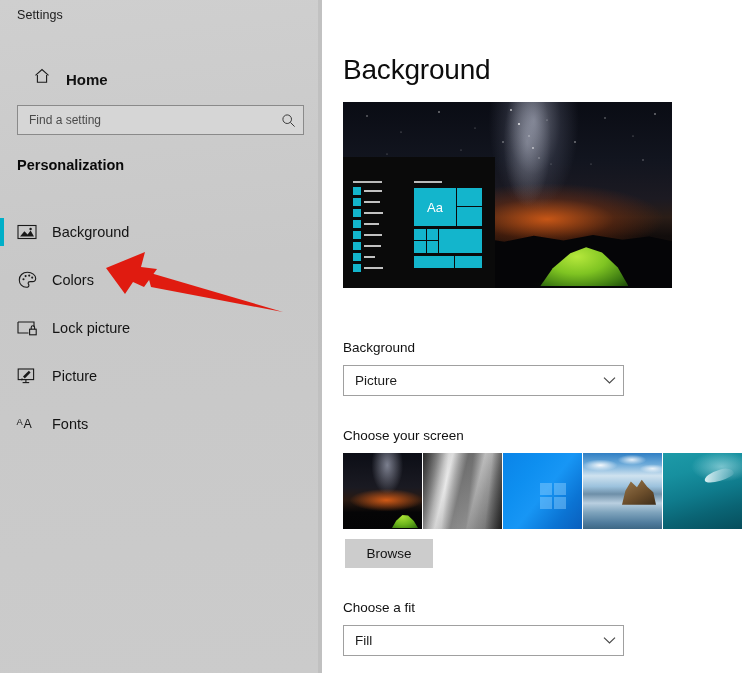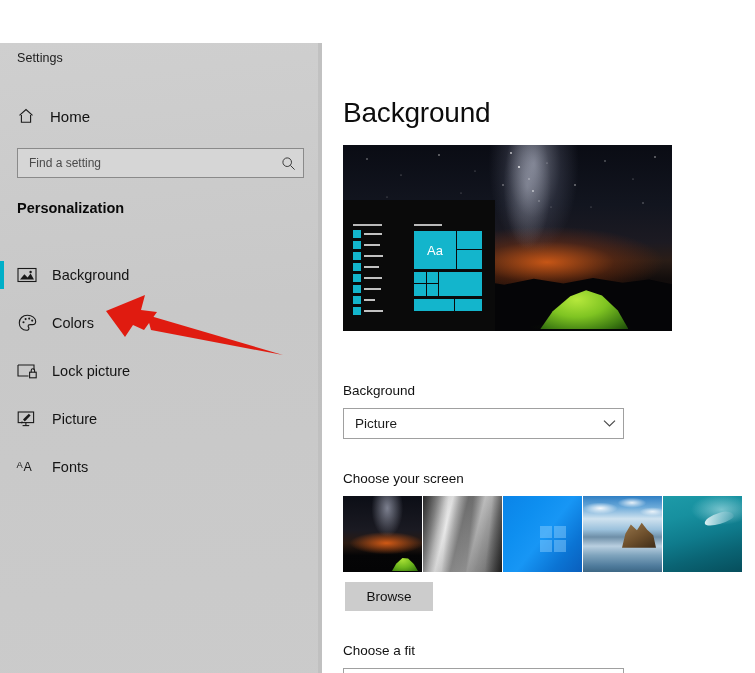--- a/index.html
+++ b/index.html
@@ -10,21 +10,20 @@
     overflow: hidden;
     font-family: "Liberation Sans", sans-serif;
     background: #ffffff;
   }
 
   #app {
     position: relative;
     width: 755px;
     height: 569px;
     background: #ffffff;
-    margin-top: 43px;
   }
 
   
   .top-indicator {
     position: absolute;
     left: 680px;
     top: 0;
     width: 60px;
     height: 3px;
     background: #2b9cb5;
@@ -63,26 +62,27 @@
     left: 17px;
     top: 8px;
     font-size: 12.5px;
     color: #1a1a1a;
     letter-spacing: 0.1px;
   }
 
   
   .home-row {
     position: absolute;
-    left: 0px;
+    left: 16px;
     top: 58px;
     width: 318px;
     height: 30px;
     display: flex;
-    align-items: center;
+    align-items: flex-end;
+    font-weight: bold;
   }
   .home-icon {
     width: 24px;
     height: 24px;
     margin-left: 14px;
     display: flex;
     align-items: center;
     justify-content: center;
   }
   .home-label {

